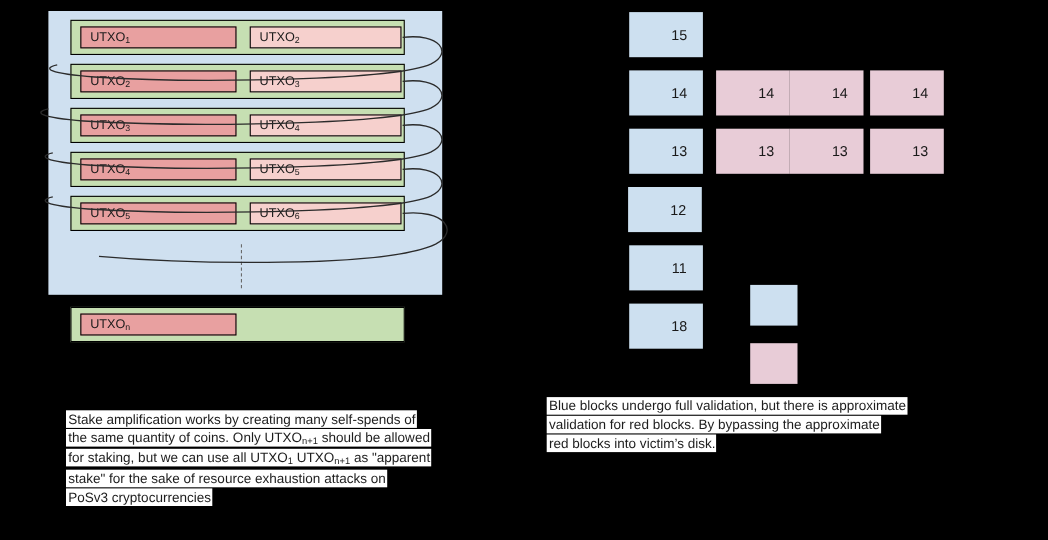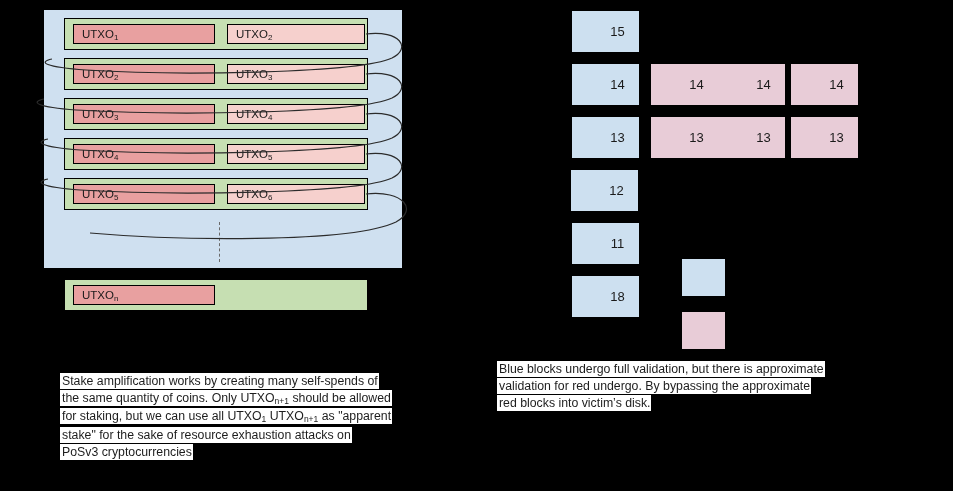--- a/index.html
+++ b/index.html
@@ -195,15 +195,15 @@
 <div class="caption" id="caption-left">
   <span class="lnwrap"><span class="ln">Stake amplification works by creating many self-spends of</span></span>
   <span class="lnwrap"><span class="ln">the same quantity of coins. Only UTXO<sub>n+1</sub> should be allowed</span></span>
   <span class="lnwrap"><span class="ln">for staking, but we can use all UTXO<sub>1</sub> UTXO<sub>n+1</sub> as "apparent</span></span>
   <span class="lnwrap"><span class="ln">stake" for the sake of resource exhaustion attacks on</span></span>
   <span class="lnwrap"><span class="ln">PoSv3 cryptocurrencies</span></span>
 </div>
 
 <div class="caption" id="caption-right">
   <span class="lnwrap"><span class="ln">Blue blocks undergo full validation, but there is approximate</span></span>
-  <span class="lnwrap"><span class="ln">validation for red undergo. By bypassing the approximate</span></span>
+  <span class="lnwrap"><span class="ln">validation for red blocks. By bypassing the approximate</span></span>
   <span class="lnwrap"><span class="ln">red blocks into victim’s disk.</span></span>
 </div>
 
 </body></html>

